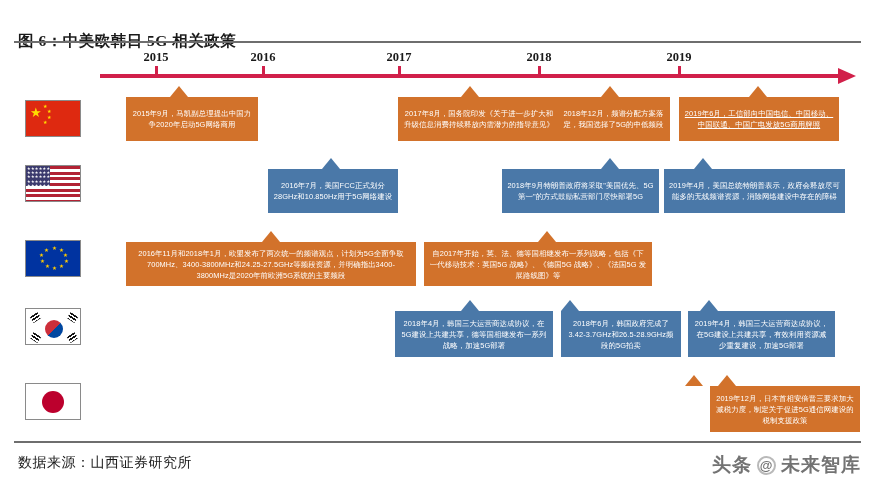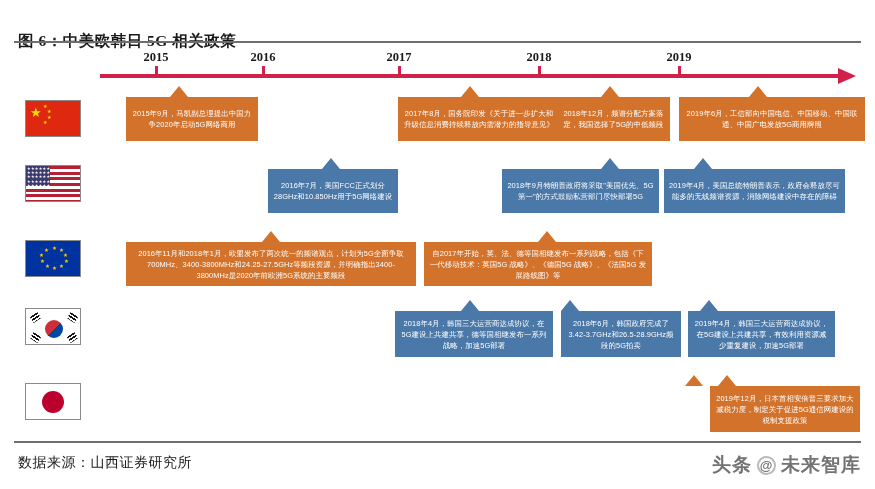--- a/index.html
+++ b/index.html
@@ -227,21 +227,21 @@
   <div class="callout orange" style="left:398px; top:97px; width:162px; height:44px;">
     <span class="callout-text">2017年8月，国务院印发《关于进一步扩大和升级信息消费持续释放内需潜力的指导意见》</span>
   </div>
 
   <div class="pointer" style="left:601px; top:86px;"></div>
   <div class="callout orange" style="left:557px; top:97px; width:113px; height:44px;">
     <span class="callout-text">2018年12月，频谱分配方案落定，我国选择了5G的中低频段</span>
   </div>
 
   <div class="pointer" style="left:749px; top:86px;"></div>
-  <div class="callout orange" style="left:679px; top:97px; width:186px; height:44px;">
+  <div class="callout orange" style="left:679px; top:97px; width:160px; height:44px;text-decoration:underline;">
     <span class="callout-text">2019年6月，工信部向中国电信、中国移动、中国联通、中国广电发放5G商用牌照</span>
   </div>
 
   <div class="pointer blue" style="left:322px; top:158px;"></div>
   <div class="callout blue" style="left:268px; top:169px; width:130px; height:44px;">
     <span class="callout-text">2016年7月，美国FCC正式划分28GHz和10.850Hz用于5G网络建设</span>
   </div>
 
   <div class="pointer blue" style="left:601px; top:158px;"></div>
   <div class="callout blue" style="left:502px; top:169px; width:157px; height:44px;">

